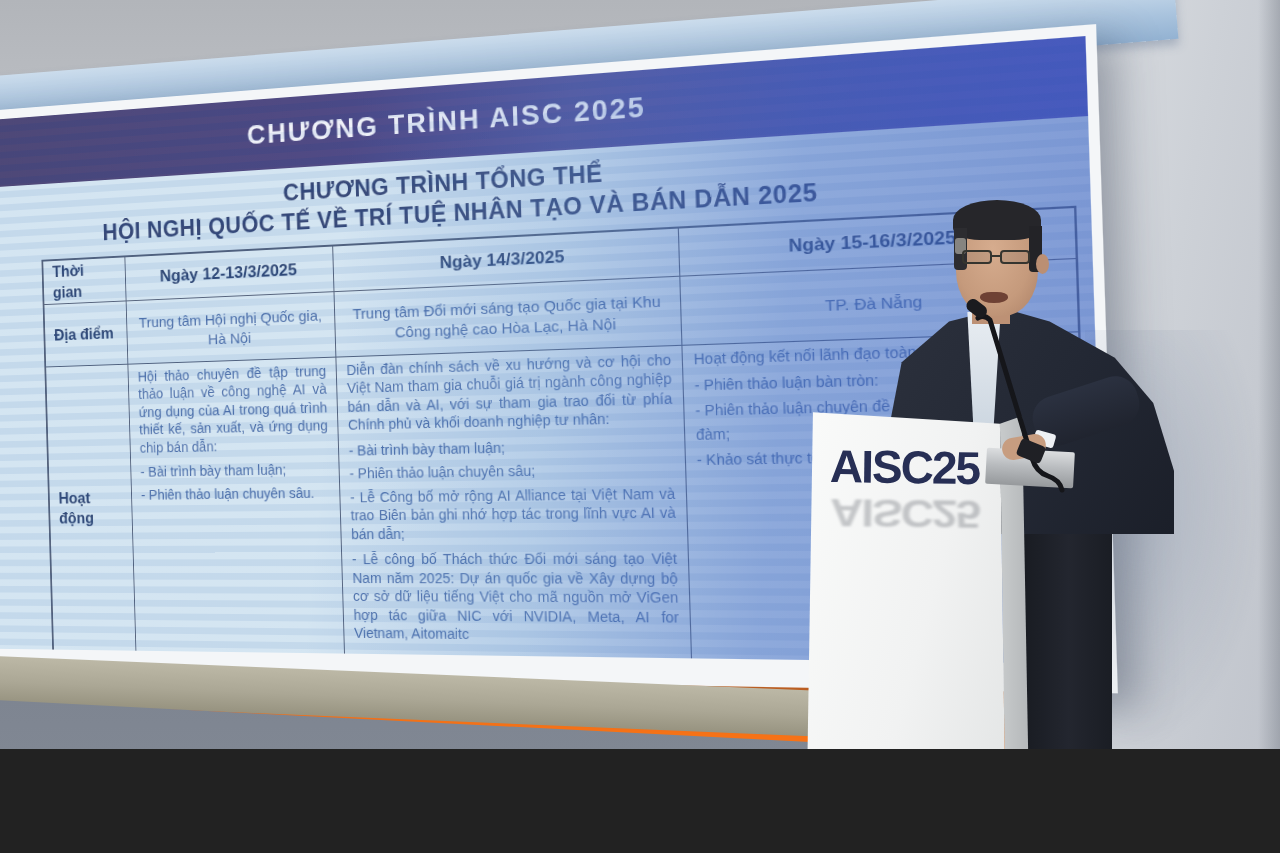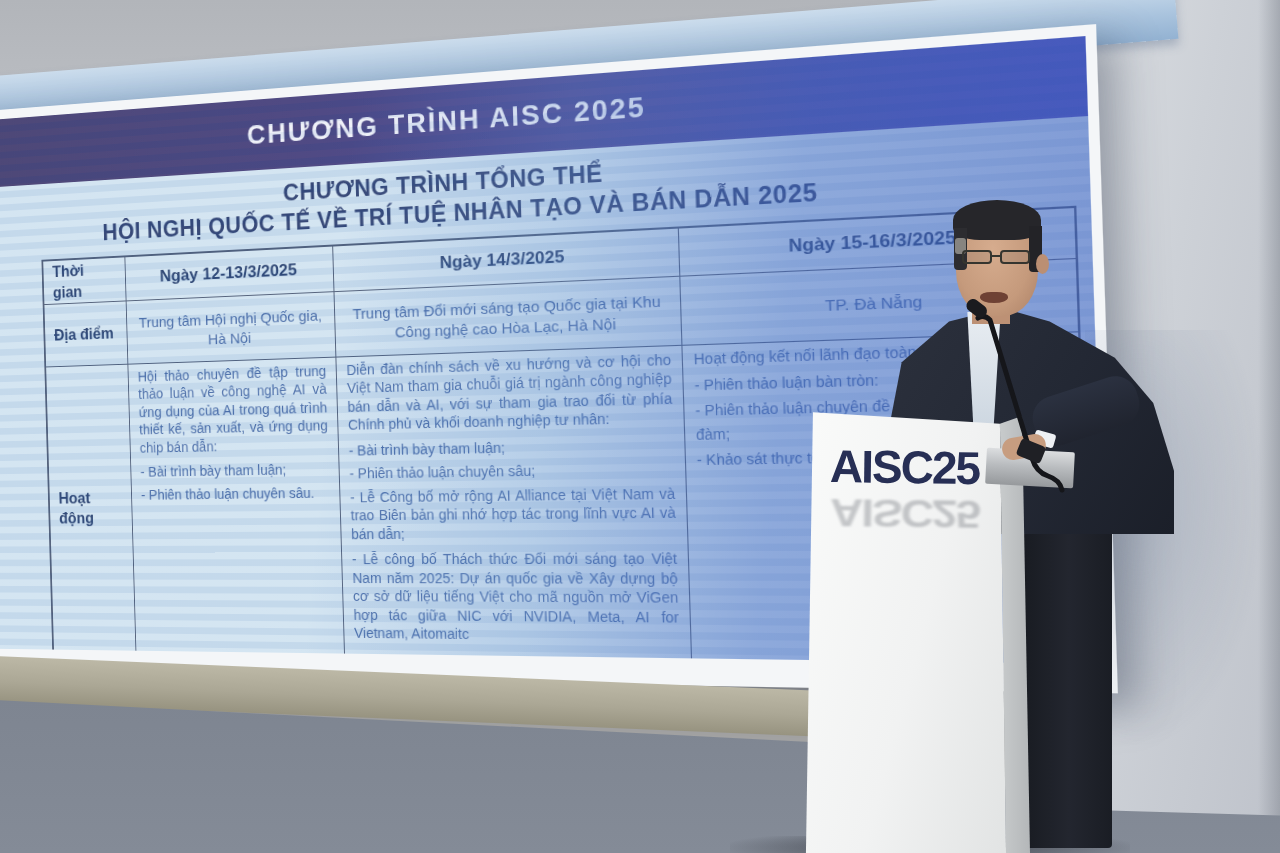--- a/index.html
+++ b/index.html
@@ -1,17 +1,17 @@
 <!DOCTYPE html>
 <html><head>
 <meta charset="utf-8">
 <style>
   html,body{margin:0;padding:0;background:#222;}
   *{box-sizing:border-box;font-family:"Liberation Sans",sans-serif;}
-  #stage{position:relative;width:1280px;height:853px;overflow:hidden;background:#a3a3a3;}
+  #stage{position:relative;width:1280px;height:749px;overflow:hidden;background:#f97316;}
 
   
   .ceiling{position:absolute;left:0;top:0;width:1280px;height:210px;
     background:linear-gradient(180deg,#b2b5ba 0%,#bcbfc4 60%,#c3c6cb 100%);}
   .soffit{position:absolute;left:-30px;top:78px;width:1210px;height:58px;
     background:linear-gradient(180deg,#cbdcec 0%,#aac4de 55%,#93b2d2 100%);
     transform:rotate(-4.6deg);transform-origin:left center;
     box-shadow:0 6px 10px rgba(90,110,140,.35);}
   .wall-right{position:absolute;left:1058px;top:0;width:222px;height:818px;
     background:linear-gradient(100deg,#dcdfe3 0%,#cdd1d7 45%,#bfc3cb 100%);}

